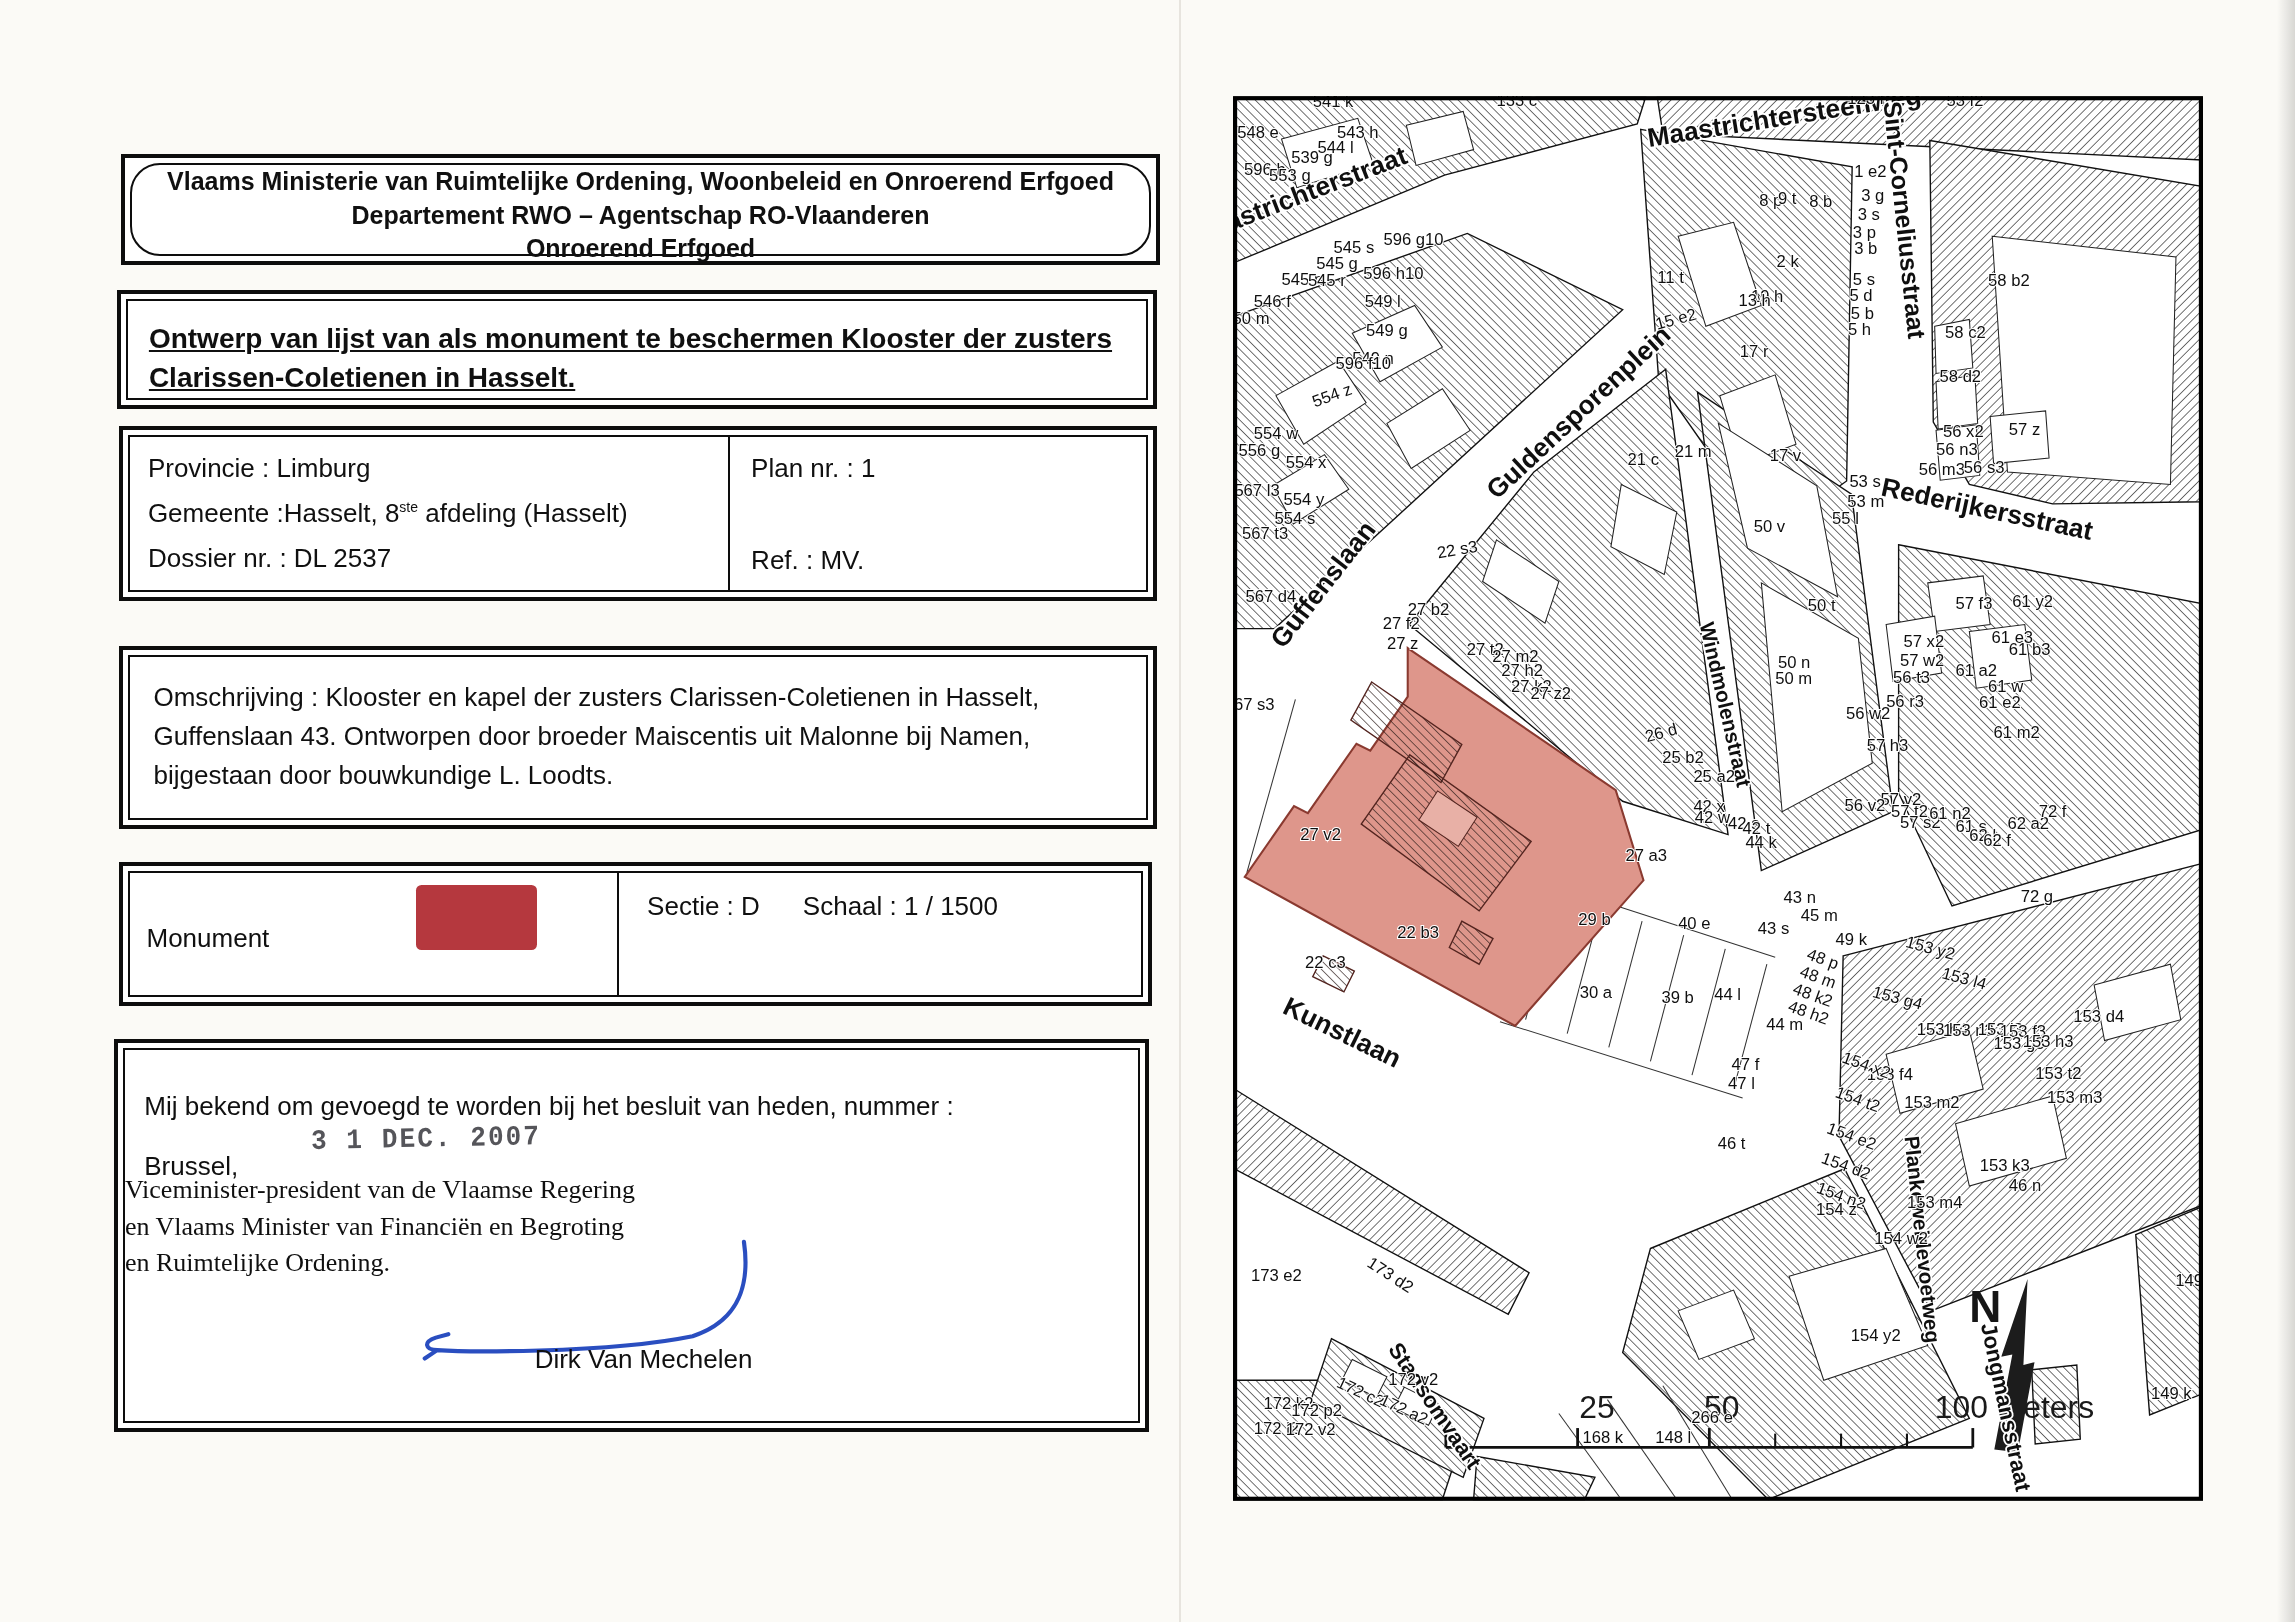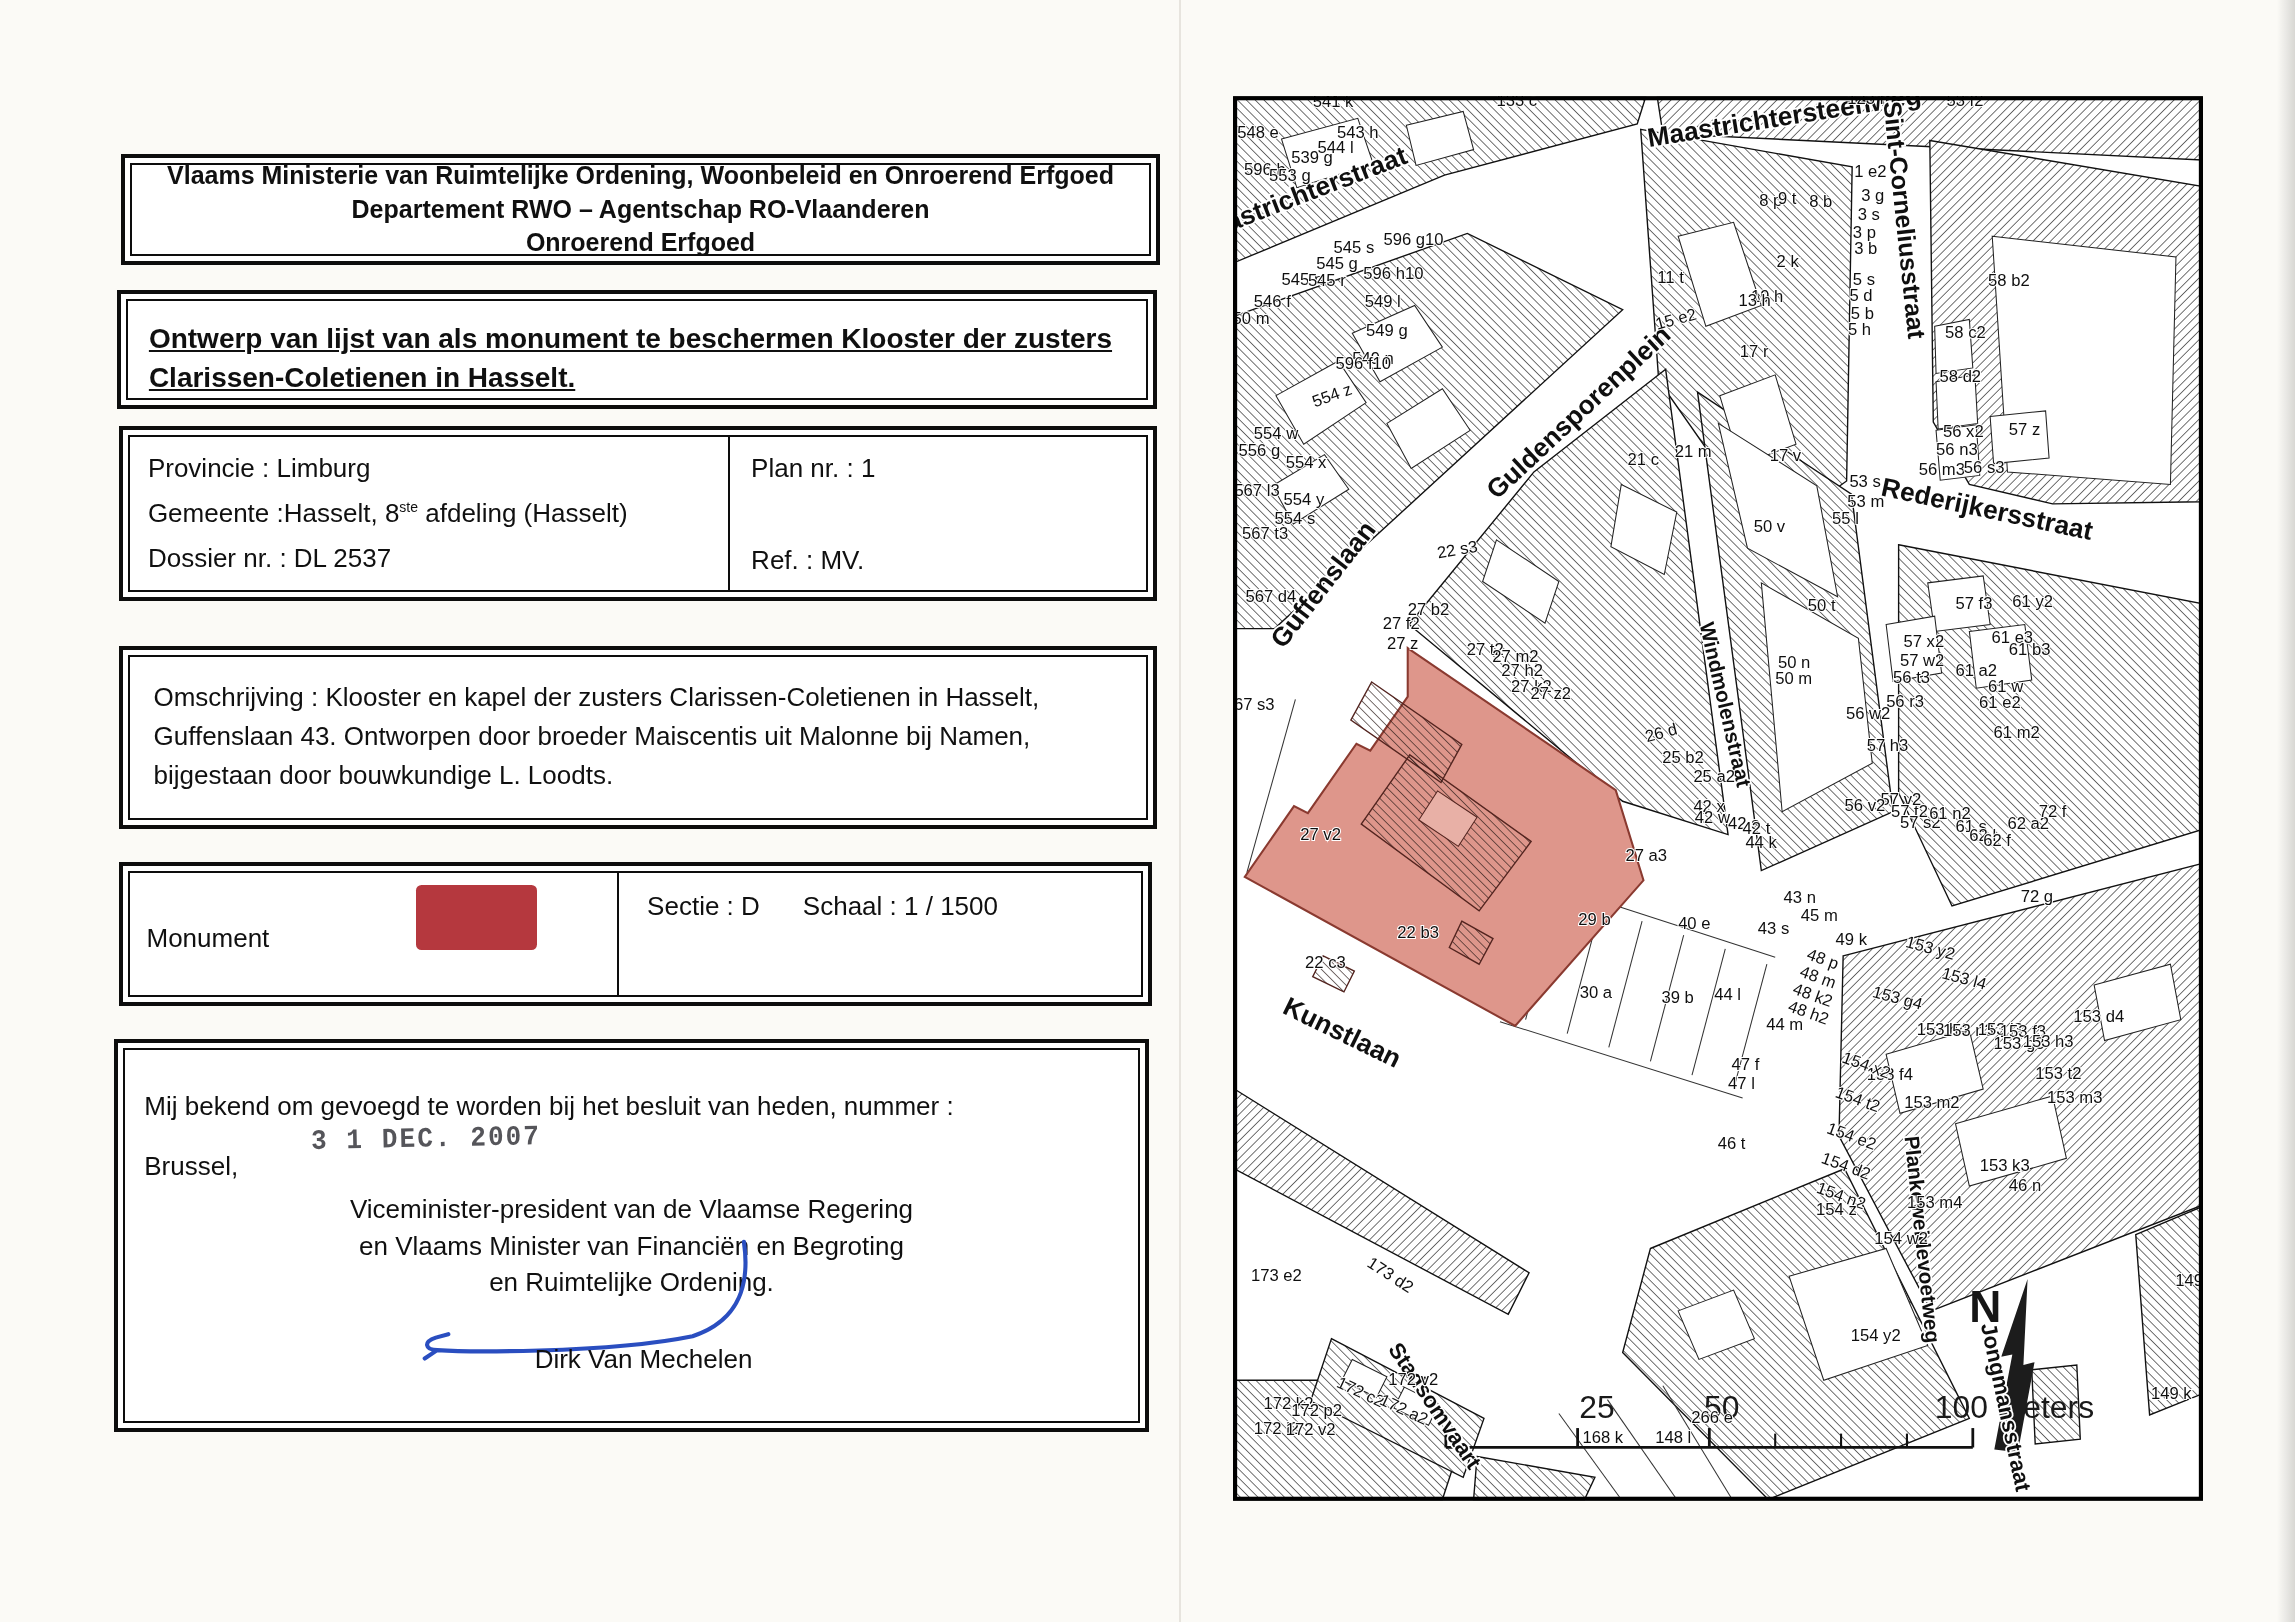--- a/index.html
+++ b/index.html
@@ -3,22 +3,22 @@
 <meta charset="utf-8">
 <style>
   html,body{margin:0;padding:0;background:#eceae5;}
   #page{position:relative;width:2295px;height:1623px;background:#fbfaf6;overflow:hidden;
         font-family:"Liberation Sans",sans-serif;color:#101010;}
   #fold-line{position:absolute;left:1179px;top:0;width:2.1px;height:1623px;background:#e7e4de;}
   #right-edge{position:absolute;right:0;top:0;width:18px;height:1623px;
               background:linear-gradient(to right,rgba(0,0,0,0),rgba(0,0,0,.14));}
   .docbox{position:absolute;border:4.2px solid #0d0d0d;background:#fff;padding:4.9px;box-sizing:border-box;}
   .docbox .inner{border:2.1px solid #0d0d0d;width:100%;height:100%;box-sizing:border-box;position:relative;}
-  #header-box .inner{display:flex;flex-direction:column;justify-content:center;text-align:center;
-                     font-weight:bold;font-size:25px;line-height:1.35;}
+  #header-box .inner{display:flex;flex-direction:column;justify-content:flex-start;text-align:center;
+                     font-weight:bold;font-size:25px;line-height:1.35;border-radius:30px;}
   #title-box .inner{display:flex;align-items:flex-start;font-weight:bold;font-size:28px;line-height:1.4;
                     padding:18px 21px;text-decoration:underline;}
   #info-box .inner{display:flex;}
   #info-left{flex:1;display:flex;flex-direction:column;justify-content:space-between;
              padding:16.6px 7px 16.6px 18px;font-size:26px;}
   #info-right{width:388px;border-left:2.1px solid #0d0d0d;padding:16.6px 7px 16.6px 21px;
               display:flex;flex-direction:column;gap:61px;font-size:26px;}
   sup{font-size:14px;margin-top:33px;}
   #omsch-box .inner{padding:21px 23.6px;font-size:26px;line-height:1.5;}
   #legend-box .inner{display:flex;}
@@ -26,21 +26,21 @@
   #legend-monument{position:absolute;left:16.6px;top:50px;font-size:26px;}
   #monument-swatch{position:absolute;left:286px;top:12.5px;width:121px;height:65px;border-radius:5.5px;}
   #legend-right{width:494px;border-left:2.1px solid #0d0d0d;padding:18px 0 0 28px;font-size:26px;
                 display:flex;flex-direction:row;gap:43px;}
   #sign-box .inner{position:relative;font-size:26px;}
   #besluit-line{position:absolute;left:19.4px;top:30px;margin-top:11px;}
   #brussel{position:absolute;left:19.4px;top:101px;}
   #stamp{position:absolute;left:186px;top:74px;font-family:"Liberation Mono",monospace;
          font-weight:bold;font-size:26px;letter-spacing:2.1px;color:#55555a;
          transform:rotate(-1.2deg) scaleY(1.08);}
-  #minister-role{position:absolute;left:0;top:144px;width:100%;text-align:center;line-height:1.2;}
+  #minister-role{position:absolute;left:0;top:124px;width:100%;line-height:1.2;font-family:Liberation Serif, serif;}
   #minister-role div{margin-bottom:5.5px;}
   #signer-name{position:absolute;left:12px;top:294px;width:100%;text-align:center;}
   #sig-svg{position:absolute;left:104px;top:182px;}
   
   #map-svg{position:absolute;left:1233px;top:96px;background:#fff;}
   .hatch{fill:url(#ha);stroke:#111;stroke-width:2;}
   .hb{fill:url(#hb);}
   .holes polygon{fill:#fff;stroke:#222;stroke-width:1.5;}
   .plines line{stroke:#333;stroke-width:1.5;}
   .redbuild polygon{fill:url(#hr);stroke:#53241f;stroke-width:2;}

